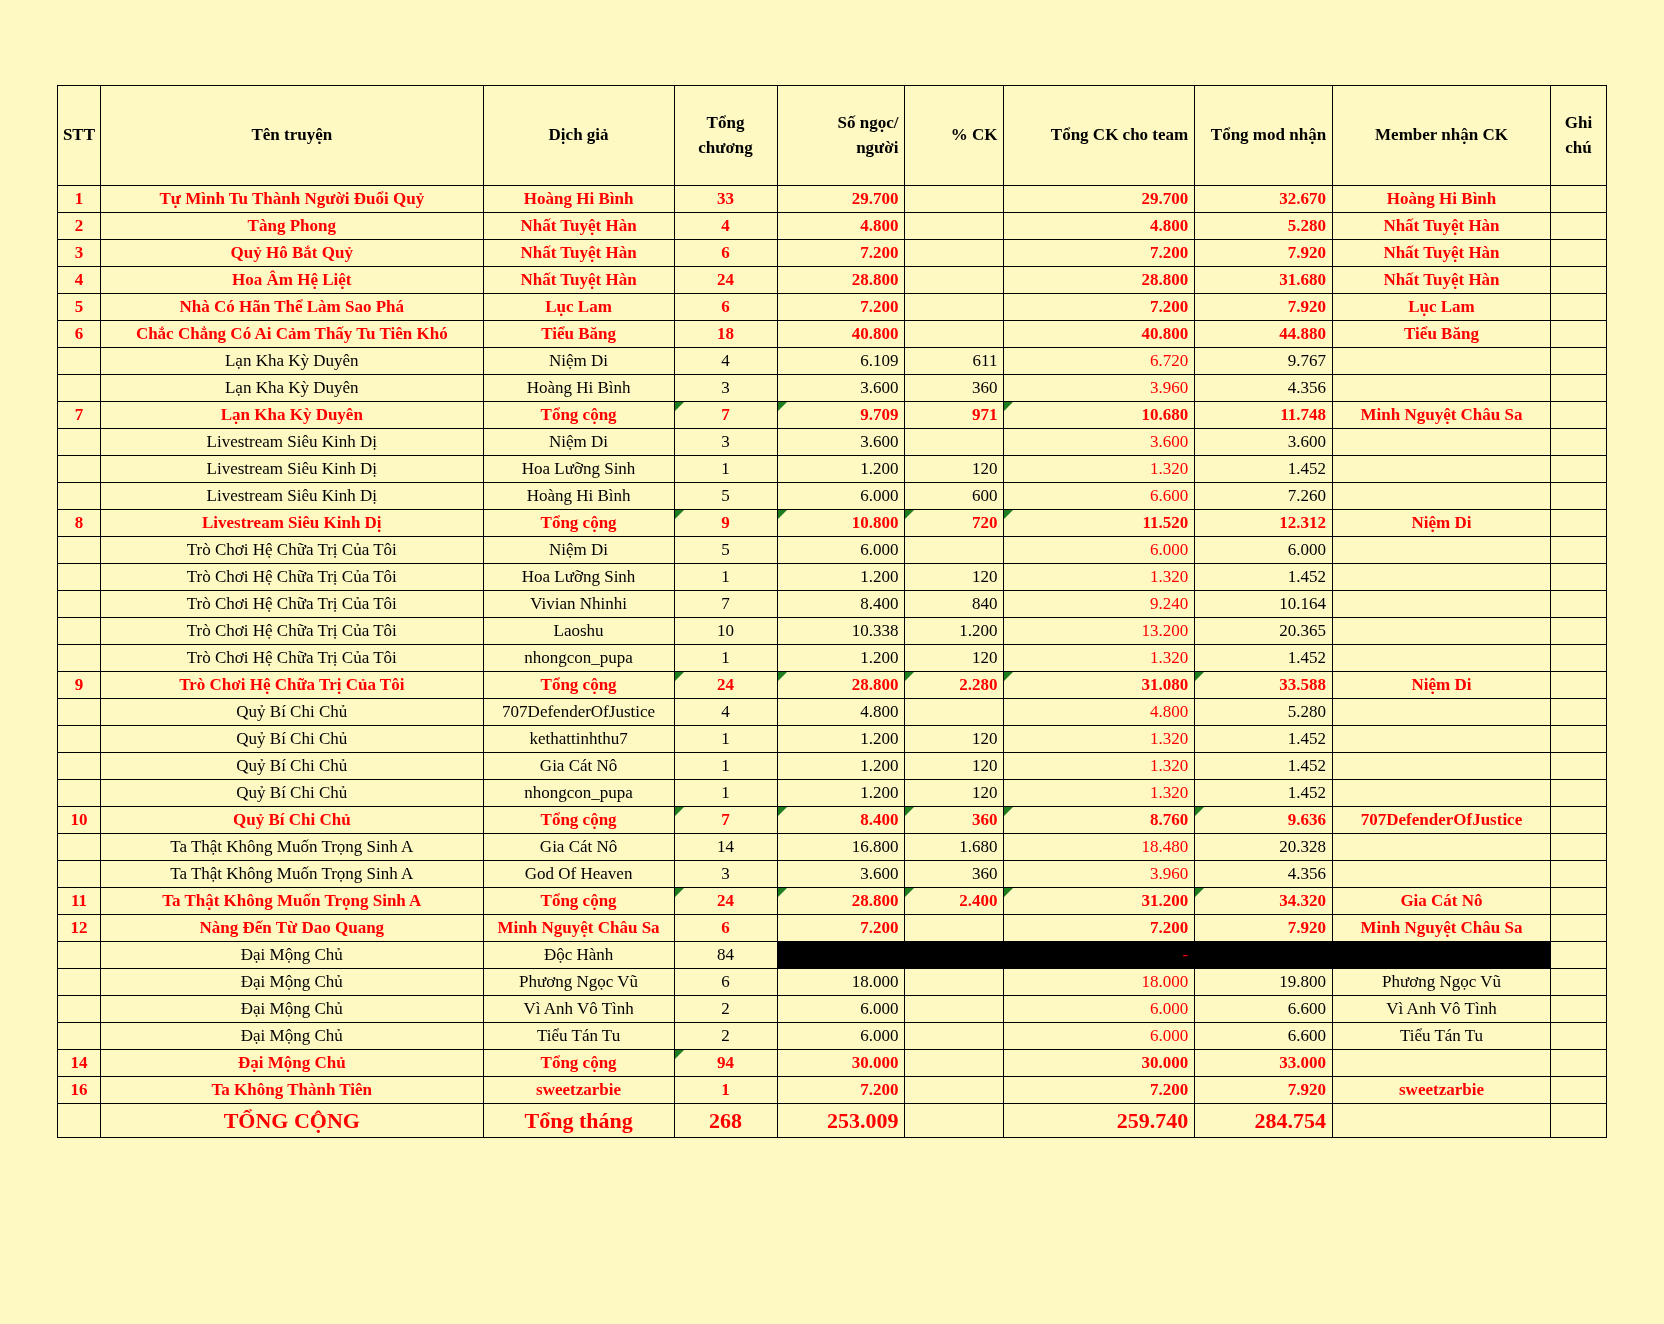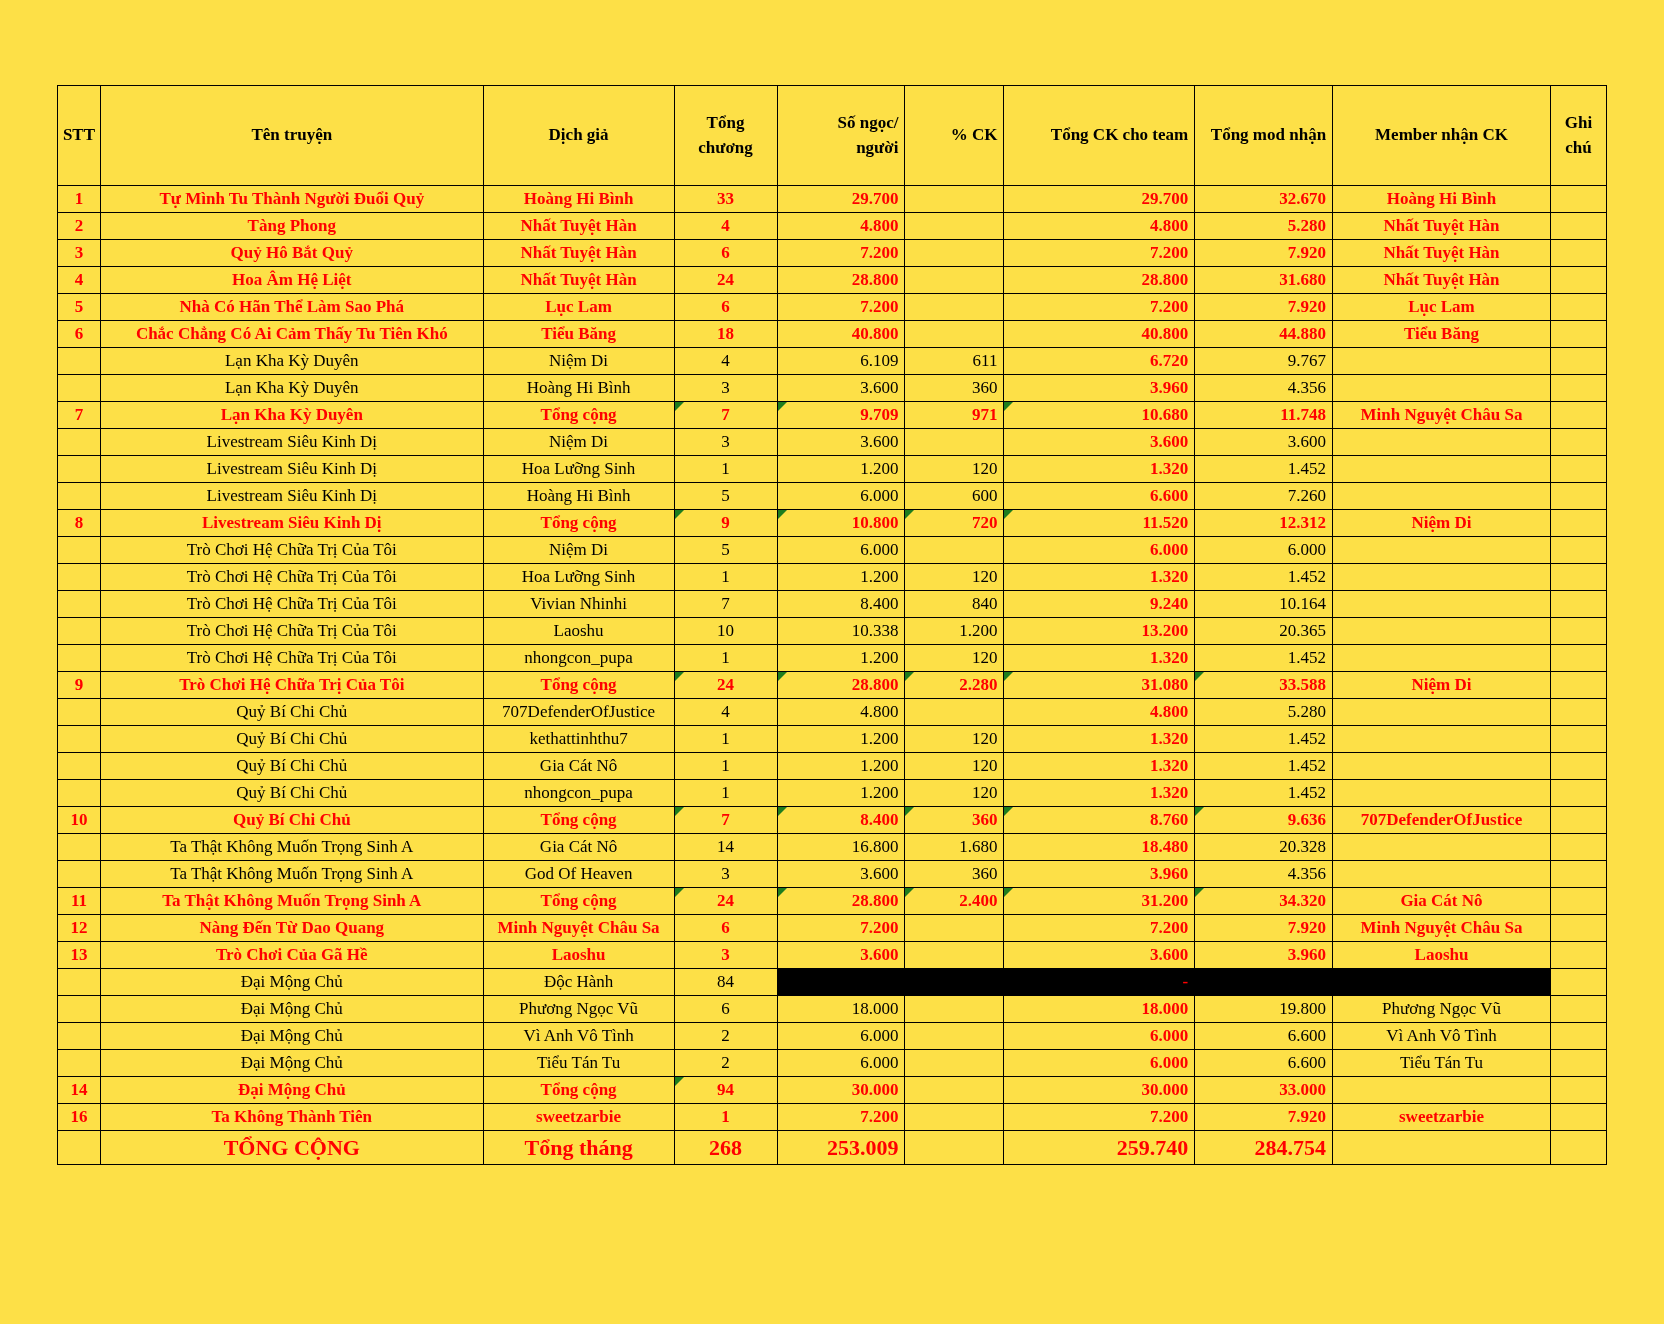--- a/index.html
+++ b/index.html
@@ -1,17 +1,17 @@
 <!DOCTYPE html>
 <html><head>
 <meta charset="utf-8">
 <style>
   html,body { margin:0; padding:0; background:#ffffff; }
   .page {
-    position:relative; width:1664px; height:1324px; background:#fde047;
+    position:relative; width:1664px; height:1324px; background:#fef9c3;
     font-family:"Liberation Serif","DejaVu Serif",serif;
   }
   .sheet { position:absolute; top:85px; left:57px; width:1550px; }
   table { border-collapse:collapse; width:100%; table-layout:fixed; }
   th, td {
     border:1px solid #000;
     padding:0 4px;
     overflow:hidden;
     white-space:nowrap;
     box-sizing:border-box;
@@ -23,21 +23,21 @@
     white-space:pre-line; line-height:1.45; padding:0 2px;
   }
   tbody tr { height:27px; }
   td { font-size:17px; color:#000; vertical-align:middle; position:relative; }
   
   .c-stt, .c-ten, .c-dich, .c-chuong, .c-member, .c-ghichu { text-align:center; }
   .c-ngoc, .c-ck, .c-ckteam, .c-mod { text-align:right; padding-right:6px; }
   
   tr.main td { color:#ff0000; font-weight:bold; }
   
-  td.c-ckteam { color:#ff0000; font-weight:bold; }
+  td.c-ckteam { color:#ff0000; font-weight:normal; }
   
   tr.total { height:34px; }
   tr.total td { color:#ff0000; font-weight:bold; font-size:22px; }
   
   td.redact { background:#000000; }
   td.redact.c-ckteam { color:#ff0000; }
   
   td.tri::before {
     content:""; position:absolute; top:0; left:0; width:0; height:0;
     border-top:9px solid #1e7d1e; border-right:9px solid transparent;
@@ -407,32 +407,20 @@
             <td class="c-ten">Nàng Đến Từ Dao Quang</td>
             <td class="c-dich">Minh Nguyệt Châu Sa</td>
             <td class="c-chuong">6</td>
             <td class="c-ngoc">7.200</td>
             <td class="c-ck"></td>
             <td class="c-ckteam">7.200</td>
             <td class="c-mod">7.920</td>
             <td class="c-member">Minh Nguyệt Châu Sa</td>
             <td class="c-ghichu"></td>
           </tr>
-          <tr class="main">
-            <td class="c-stt">13</td>
-            <td class="c-ten">Trò Chơi Của Gã Hề</td>
-            <td class="c-dich">Laoshu</td>
-            <td class="c-chuong">3</td>
-            <td class="c-ngoc">3.600</td>
-            <td class="c-ck"></td>
-            <td class="c-ckteam">3.600</td>
-            <td class="c-mod">3.960</td>
-            <td class="c-member">Laoshu</td>
-            <td class="c-ghichu"></td>
-          </tr>
           <tr class="sub">
             <td class="c-stt"></td>
             <td class="c-ten">Đại Mộng Chủ</td>
             <td class="c-dich">Độc Hành</td>
             <td class="c-chuong">84</td>
             <td class="c-ngoc redact"></td>
             <td class="c-ck redact"></td>
             <td class="c-ckteam redact">-</td>
             <td class="c-mod redact"></td>
             <td class="c-member redact"></td>

